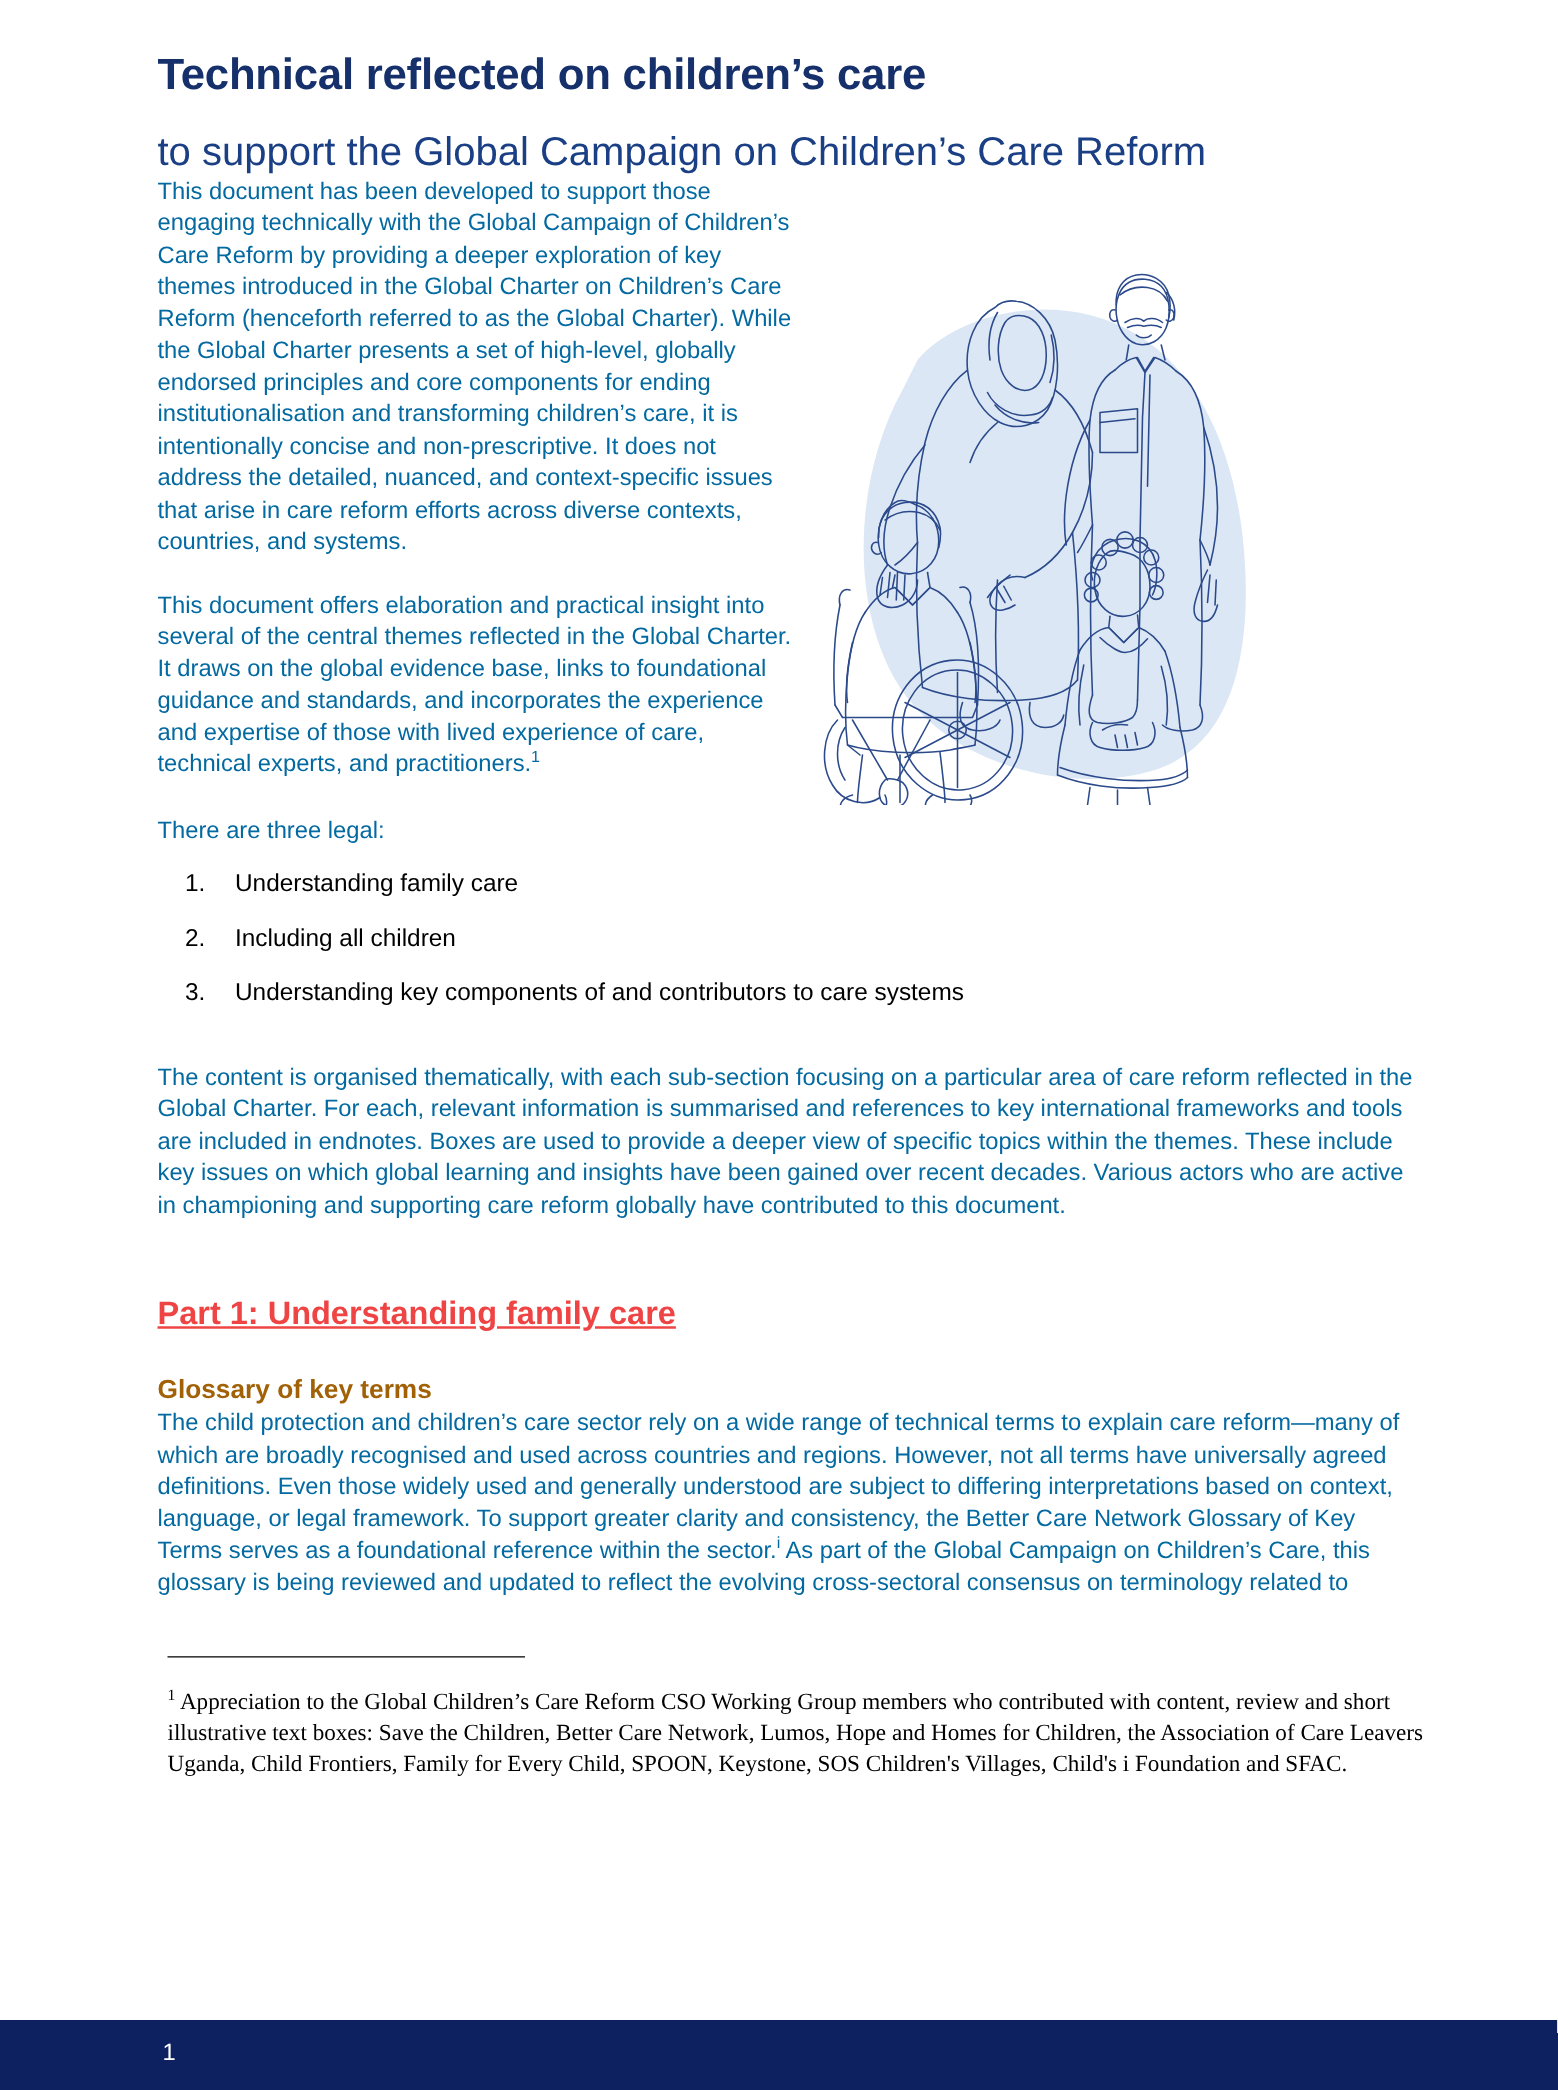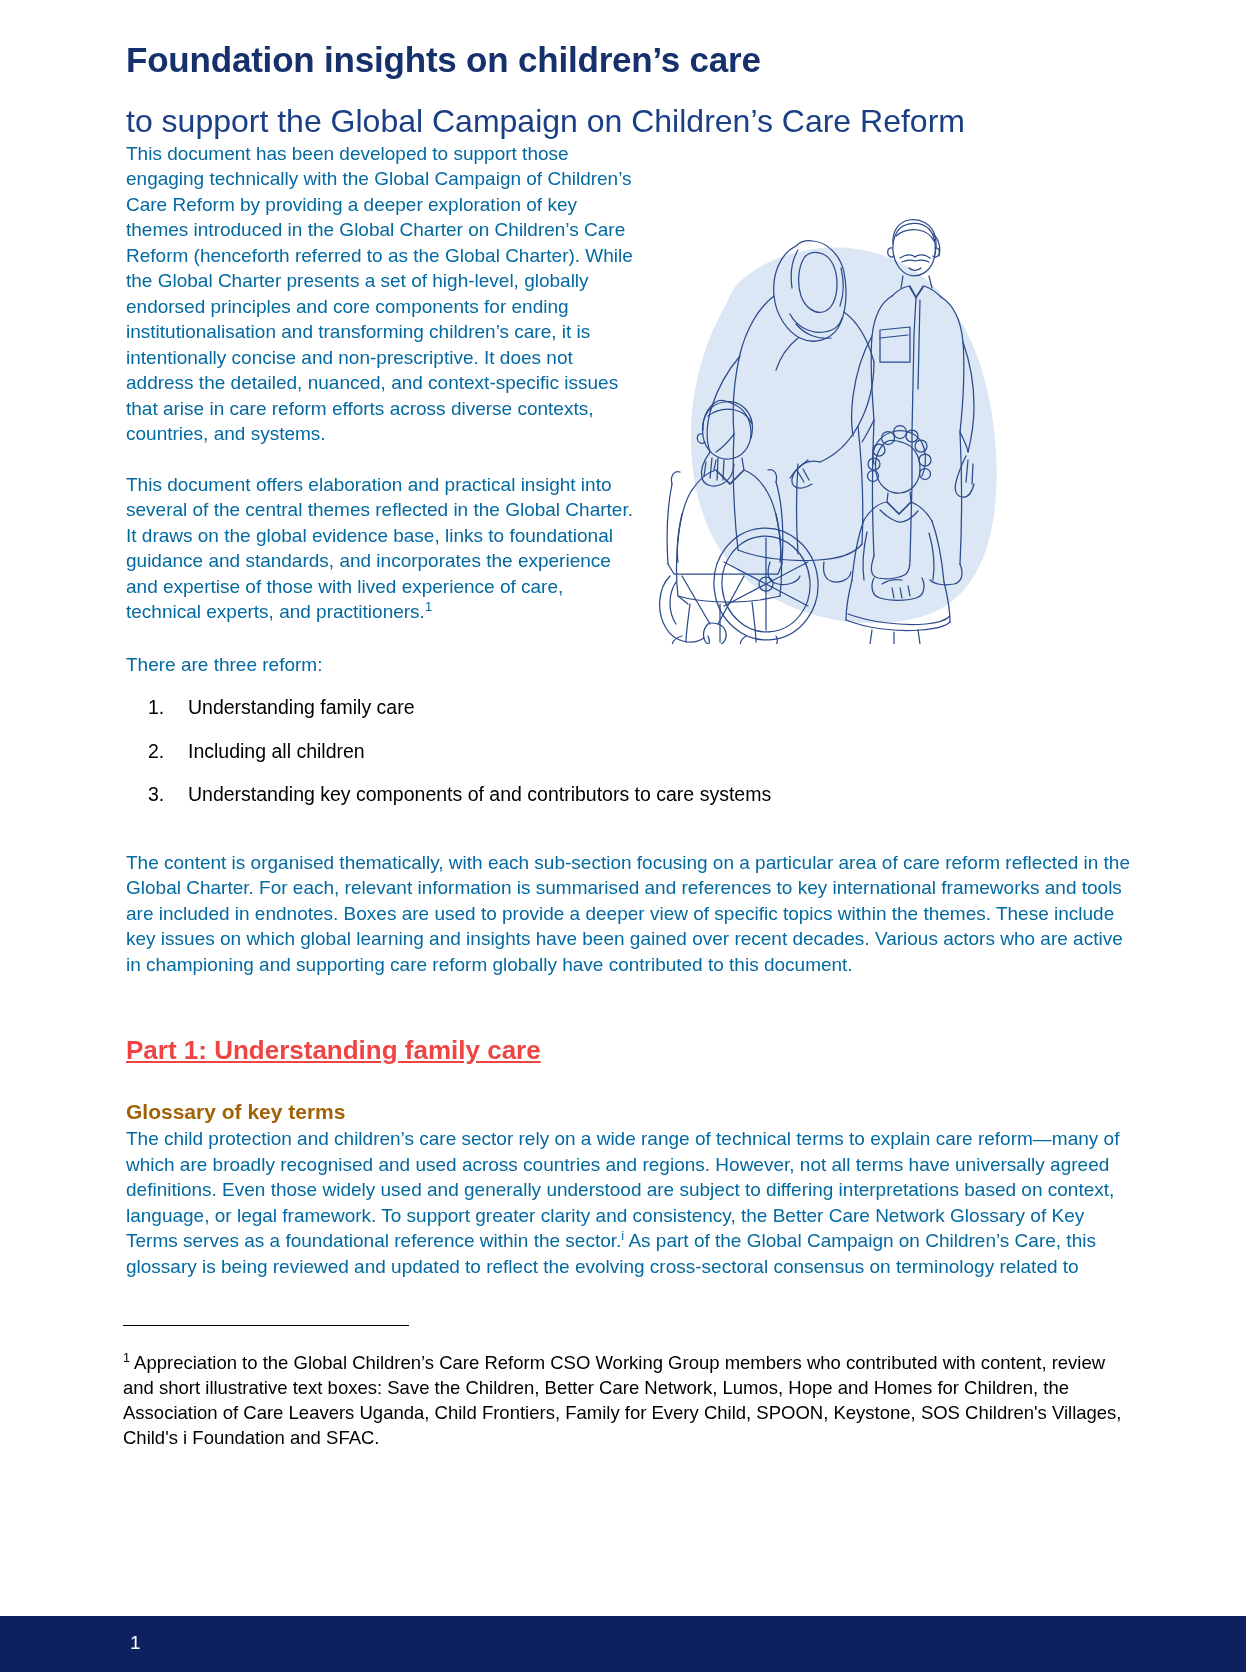--- a/index.html
+++ b/index.html
@@ -95,23 +95,24 @@
   .wide-para { width: 1012px; }
   .illustration {
     position: absolute;
     left: 648px;
     top: 184px;
     width: 388px;
     height: 460px;
   }
   .footnote-area {
     position: absolute;
-    left: 123px;
+    left: 134px;
     top: 1325px;
     width: 1012px;
+    font-family: Liberation Serif, serif;
   }
   .footnote-rule {
     width: 286px;
     height: 0;
     border-top: 1.6px solid #000;
     margin-bottom: 24px;
   }
   p.footnote-text {
     font-size: 18.5px;
     line-height: 25px;
@@ -328,34 +329,34 @@
 
         <path d="M224 446 L222 460"></path>
         <path d="M246 448 L246 460"></path>
         <path d="M270 446 L272 460"></path>
       </g>
     </svg>
   </div>
 
   <div class="content">
 
-    <h1 class="doc-title">Foundation insights on children’s care</h1>
+    <h1 class="doc-title">Technical reflected on children’s care</h1>
 
     <h2 class="doc-subtitle">to support the Global Campaign on Children’s Care Reform</h2>
 
 
     <p class="body-text narrow-col">This document has been developed to support those engaging technically with the Global Campaign of Children’s Care Reform by providing a deeper exploration of key themes introduced in the Global Charter on Children’s Care Reform (henceforth referred to as the Global Charter). While the Global Charter presents a set of high-level, globally endorsed principles and core components for ending institutionalisation and transforming children’s care, it is intentionally concise and non-prescriptive. It does not address the detailed, nuanced, and context-specific issues that arise in care reform efforts across diverse contexts, countries, and systems.</p>
 
     <div class="spacer-para"></div>
 
     <p class="body-text narrow-col"><span>This document offers elaboration and practical insight into several of the central themes reflected in the Global Charter. It draws on the global evidence base, links to foundational guidance and standards, and incorporates the experience and expertise of those with lived experience of care, technical experts, and practitioners.</span><sup>1</sup></p>
 
     <div class="spacer-para"></div>
 
-    <p class="body-text list-intro">There are three reform:</p>
+    <p class="body-text list-intro">There are three legal:</p>
 
     <ol class="parts-list">
       <li><span class="num">1.</span><span>Understanding family care</span></li>
       <li><span class="num">2.</span><span>Including all children</span></li>
       <li><span class="num">3.</span><span>Understanding key components of and contributors to care systems</span></li>
     </ol>
 
     <div style="height:42px"></div>
 
     <p class="body-text wide-para">The content is organised thematically, with each sub-section focusing on a particular area of care reform reflected in the Global Charter. For each, relevant information is summarised and references to key international frameworks and tools are included in endnotes. Boxes are used to provide a deeper view of specific topics within the themes. These include key issues on which global learning and insights have been gained over recent decades. Various actors who are active in championing and supporting care reform globally have contributed to this document.</p>

